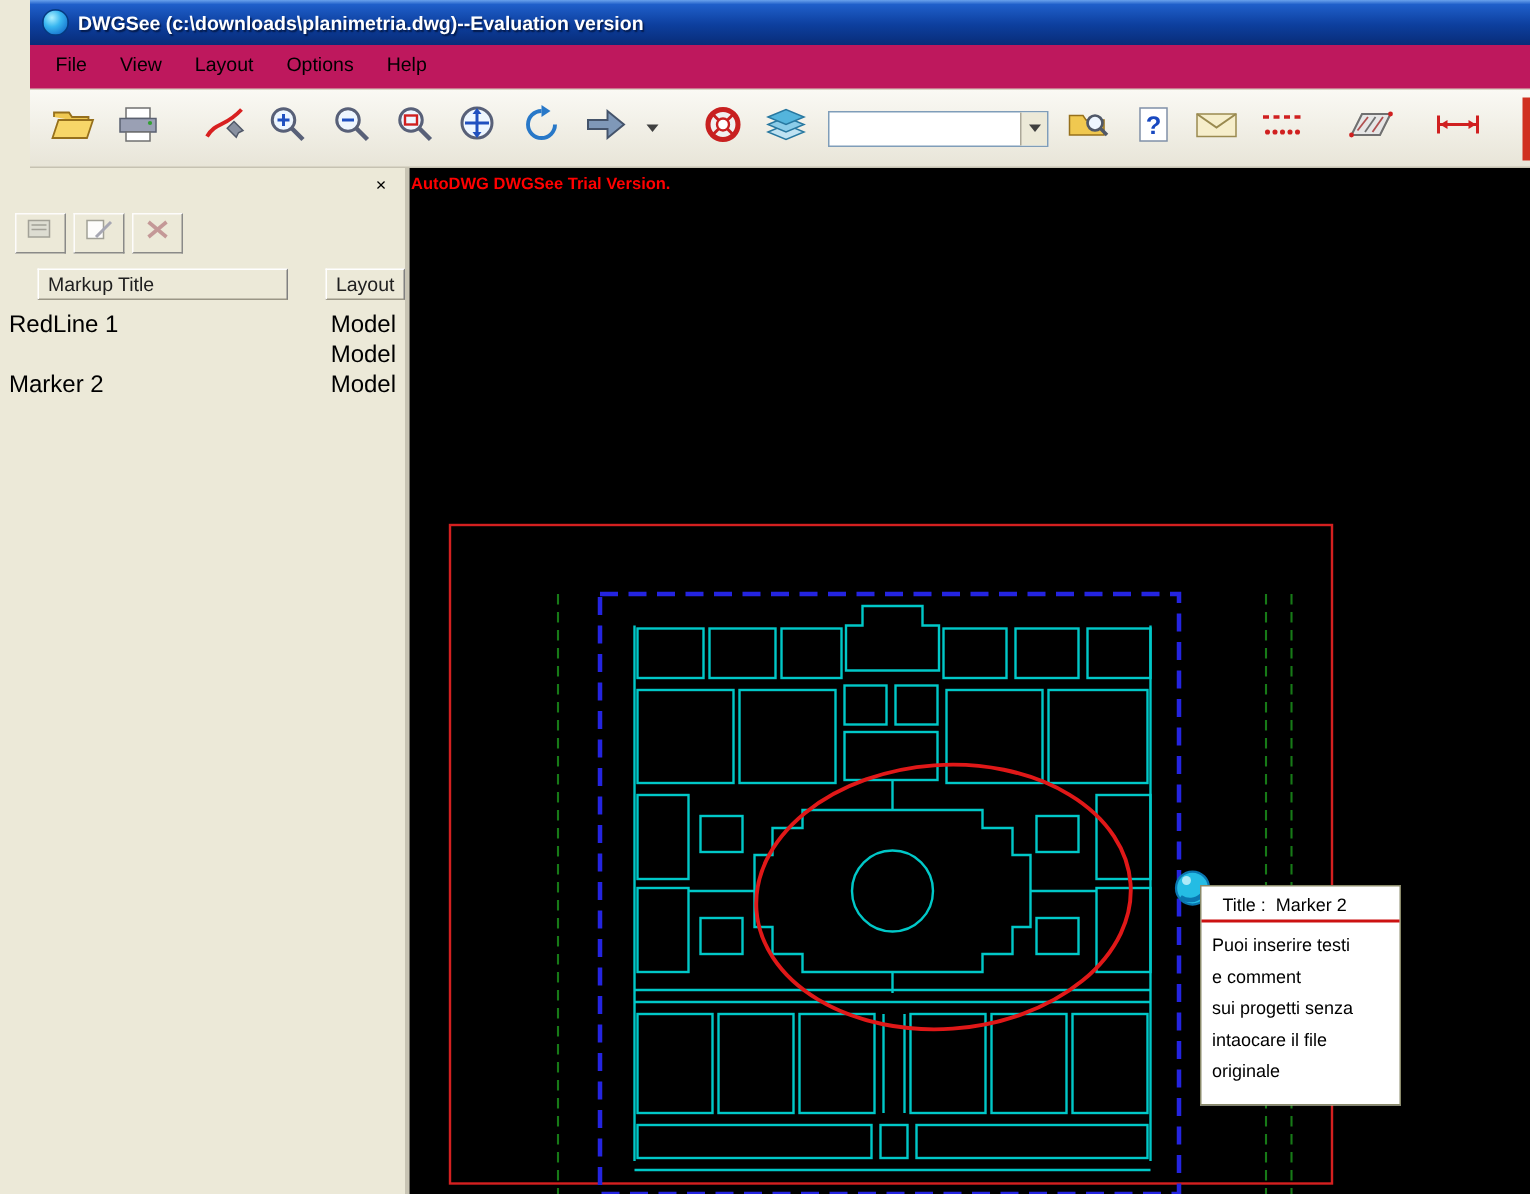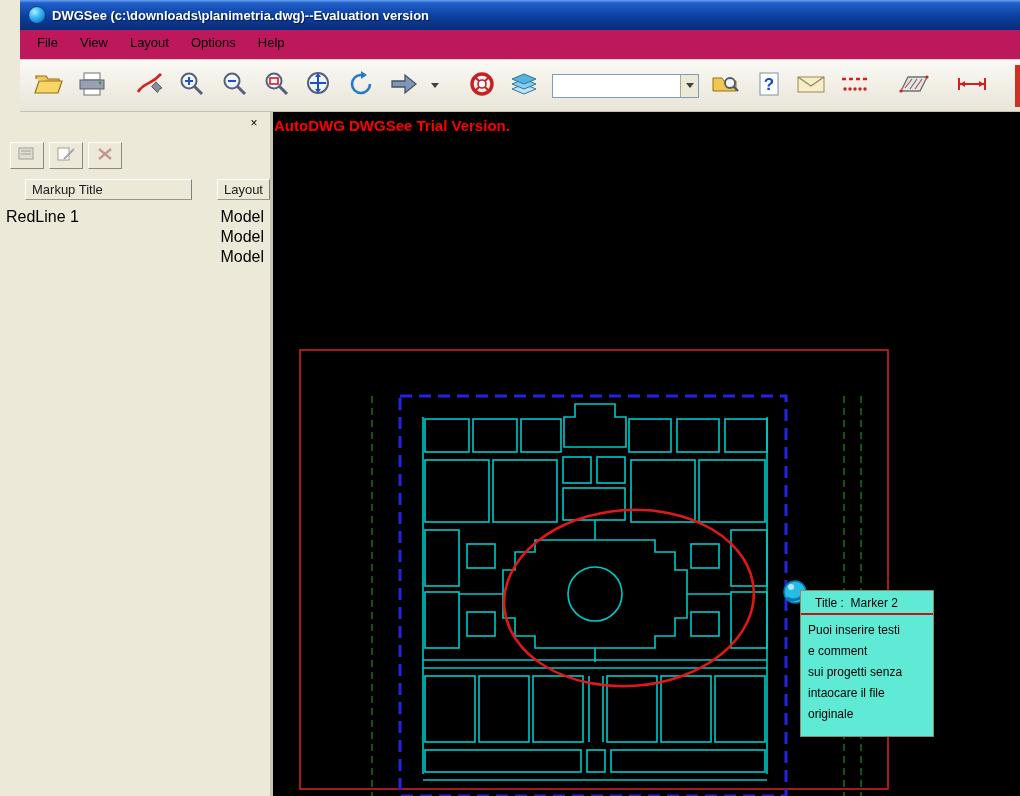--- a/index.html
+++ b/index.html
@@ -60,26 +60,26 @@
   .mk-h.c-title { width:180px; }
   .mk-h.c-layout { flex:1; }
   .mk-rows { padding-top:6px; }
   .mk-row { display:flex; height:20px; font-size:16px; color:#000; }
   .mk-cell { padding:2px 6px; white-space:nowrap; overflow:hidden; }
   .mk-cell.title { width:180px; }
   .mk-cell.layout { flex:1;text-align:right; }
 
   
   .canvas { flex:1; background:#000; position:relative; overflow:hidden; }
-  .watermark { position:absolute; left:1px; top:5px; color:#ff0000; font-weight:bold; font-size:15px; white-space:nowrap; z-index:3; }
+  .watermark { position:absolute; left:1px; top:5px; color:#ff0000; font-weight:bold; font-size:11px; white-space:nowrap; z-index:3; }
   svg.plan { position:absolute; left:0; top:0; z-index:1; }
 
   
   .tooltip { position:absolute; left:527px; top:478px; width:134px; height:147px;
-    background:#5eead4; border:1px solid #8a8a6a; z-index:5; color:#000; }
+    background:#ffffff; border:1px solid #8a8a6a; z-index:5; color:#000; }
   .tip-title { font-size:12px; padding:5px 6px 3px 14px; white-space:pre; }
   .tip-rule { border-top:2px solid #cc1111; }
   .tip-body { padding:5px 5px 0 7px; font-size:12px; line-height:21px; }
 </style>
 </head>
 <body>
 
 <div class="window">
 
   <div class="titlebar">
@@ -332,20 +332,21 @@
       <div class="mk-rows">
           <div class="mk-row">
             <div class="mk-cell title">RedLine 1</div>
             <div class="mk-cell layout">Model</div>
           </div>
           <div class="mk-row">
             <div class="mk-cell title"></div>
             <div class="mk-cell layout">Model</div>
           </div>
           <div class="mk-row">
+            <div class="mk-cell title">Marker 2</div>
             <div class="mk-cell layout">Model</div>
           </div>
         </div>
     </div>
 
     <div class="canvas">
       <div class="watermark">AutoDWG DWGSee Trial Version.</div>
 
       <svg class="plan" width="747" height="684" viewBox="0 0 747 684">
 

